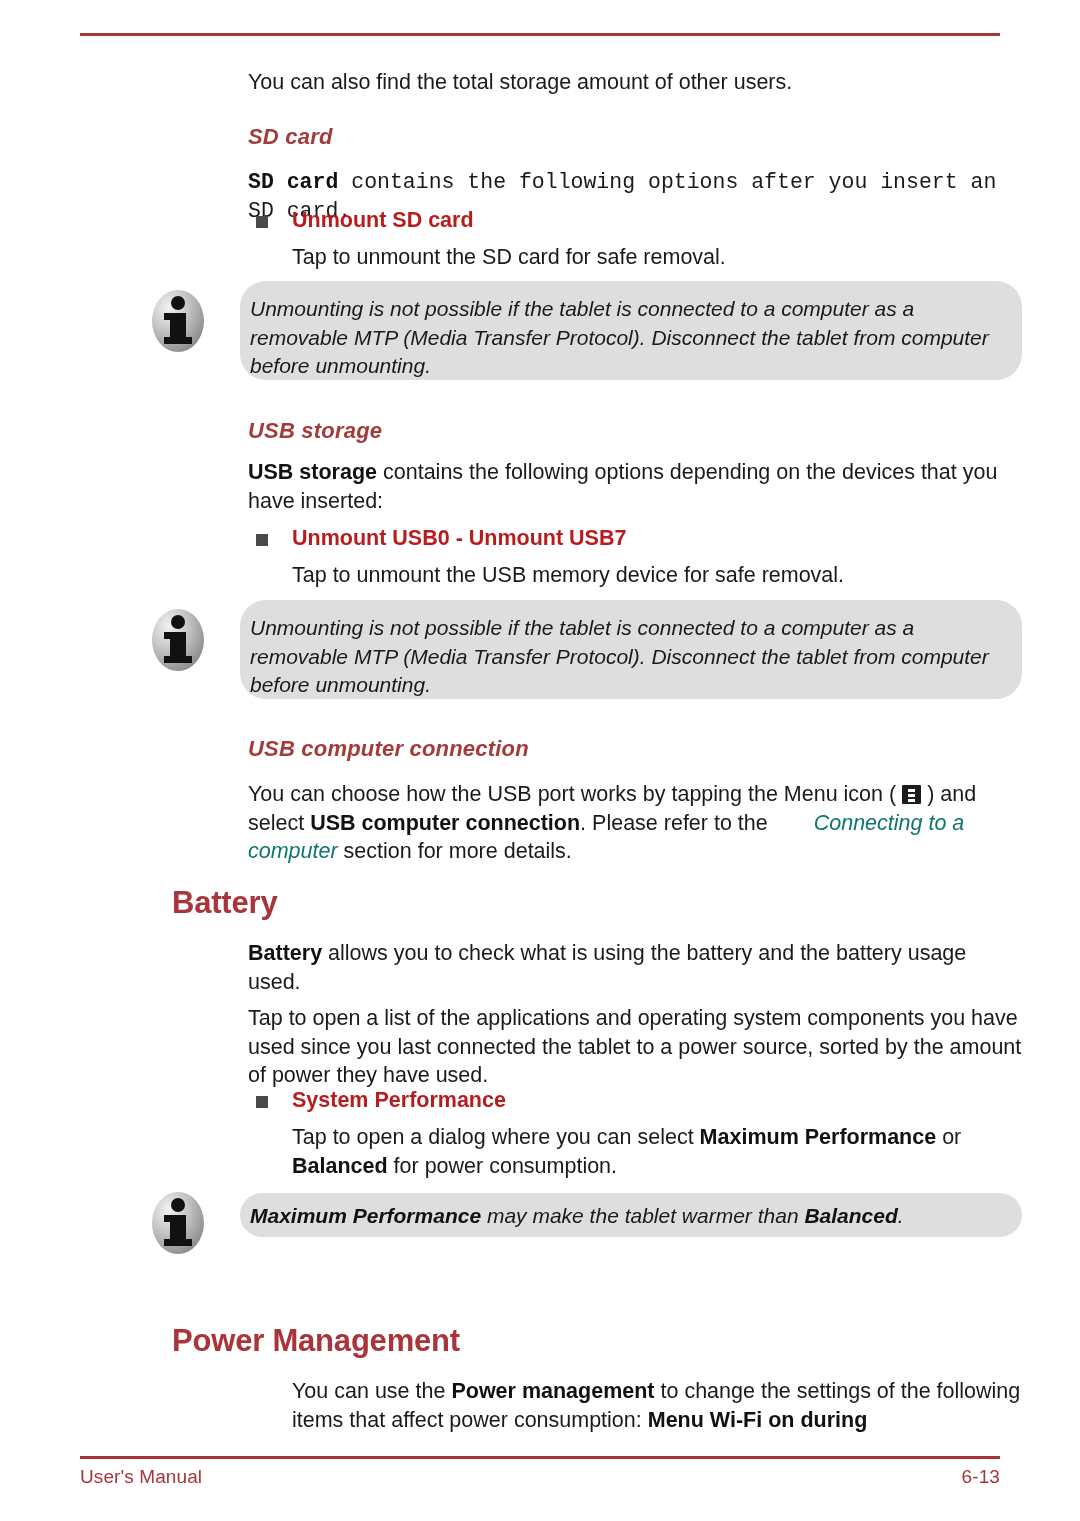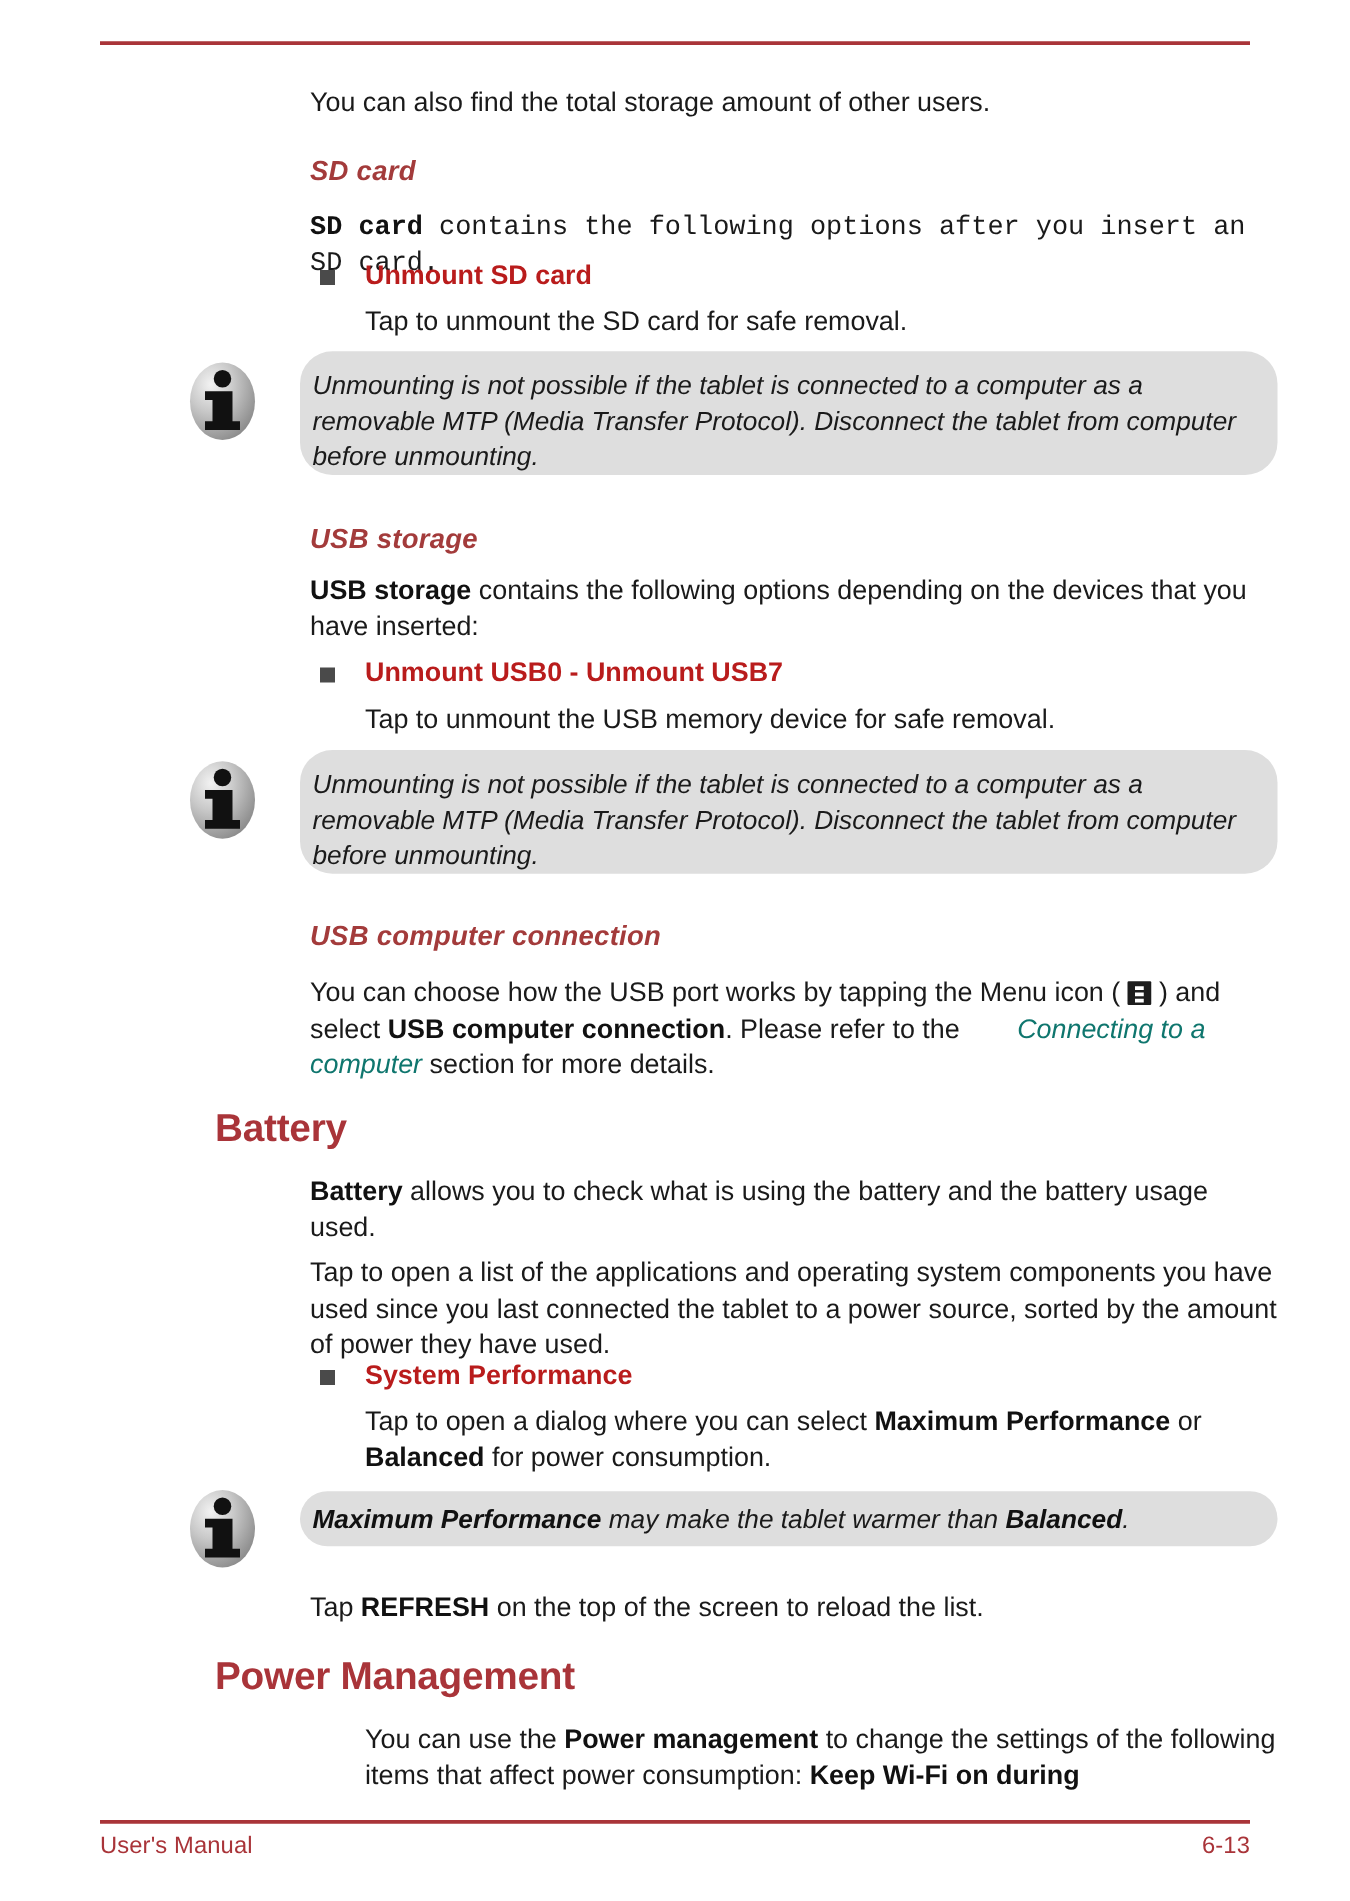--- a/index.html
+++ b/index.html
@@ -262,25 +262,24 @@
       </defs>
       <ellipse cx="28" cy="33" rx="26" ry="31" fill="url(#g3)"></ellipse>
       <circle cx="28" cy="15" r="7" fill="#111111"></circle>
       <path d="M20 25 h16 v24 h6 v7 H14 v-7 h6 V32 h-6 v-7 h6 z" fill="#111111"></path>
     </svg>
   </div>
   <div class="note" style="top:1193px; height:44px; padding-top:9px;">
     <div class="ntext"><b>Maximum Performance</b><span> may make the tablet warmer than </span><b>Balanced</b><span>.</span></div>
   </div>
 
-  <div class="para" style="top:1272px;"><span>Tap </span><b>REFRESH</b><span> on the top of the screen to reload the list.</span></div>
 
   <div class="section-head" style="top:1323px;">Power Management</div>
 
-  <div class="para indent" style="top:1377px;"><span>You can use the </span><b>Power management</b><span> to change the settings of the following items that affect power consumption: </span><b>Keep Wi-Fi on during</b></div>
+  <div class="para indent" style="top:1377px;"><span>You can use the </span><b>Power management</b><span> to change the settings of the following items that affect power consumption: </span><b>Menu Wi-Fi on during</b></div>
 
   <div class="rule-bottom"></div>
 
   <div class="footer">
     <span>User's Manual</span>
     <span>6-13</span>
   </div>
 
 </div>
 

